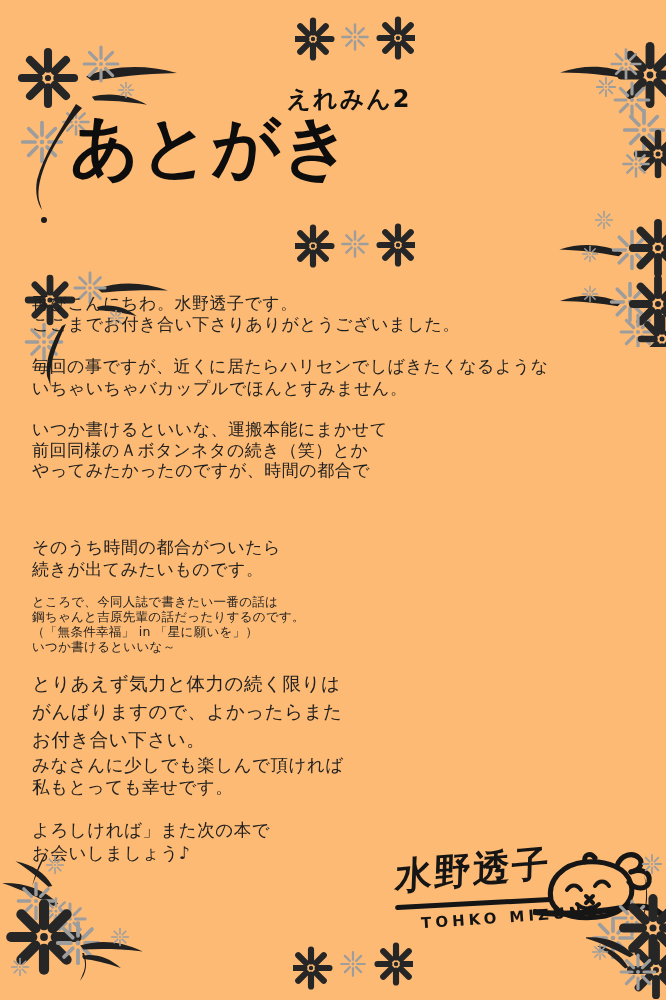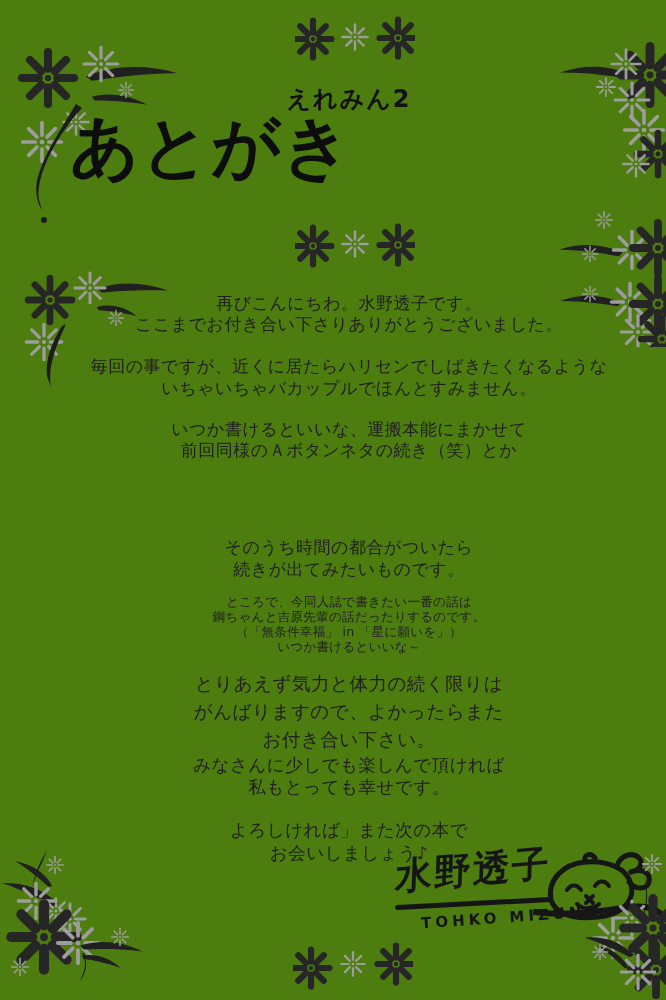--- a/index.html
+++ b/index.html
@@ -1,32 +1,32 @@
 <!DOCTYPE html>
 <html><head>
 <meta charset="utf-8">
 <style>
   html,body{margin:0;padding:0}
   body{
     width:666px;height:1000px;overflow:hidden;position:relative;
     background:#ffffff;color:#1f1f1f;
     font-family:"DejaVu Sans",sans-serif;
   }
-  .page{position:absolute;inset:0;background:#4d7c0f}
+  .page{position:absolute;inset:0;background:#fdba74}
   
   .furigana{
     position:absolute;top:83px;left:32px;right:0;text-align:center;
     font-size:24px;font-weight:bold;letter-spacing:2px;color:#111;
   }
   .heading{
     position:absolute;top:110px;left:70px;right:0;text-align:left;
     font-size:68px;font-weight:900;line-height:1.1;letter-spacing:1px;color:#0d0d0d;
   }
   
-  .para{position:absolute;left:32px;right:0;text-align:center;letter-spacing:.5px;white-space:nowrap}
+  .para{position:absolute;left:32px;right:0;text-align:left;letter-spacing:.5px;white-space:nowrap}
   .p-normal{font-size:17px;line-height:21px}
   .p1{top:293px;line-height:21px}
   .p2{top:355px;line-height:22px}
   .p3{top:419px;line-height:20.5px}
   .p4{top:536px;line-height:22px}
   .p5{top:594px;font-size:12.5px;line-height:15px;letter-spacing:.3px}
   .p6{top:670px;font-size:18.5px;line-height:28px}
   .p7{top:754px;font-size:17.5px;line-height:22px}
   .p8{top:819px;font-size:17.5px;line-height:23px}
   
@@ -137,20 +137,21 @@
     <div class="line">再びこんにちわ。水野透子です。</div>
     <div class="line">ここまでお付き合い下さりありがとうございました。</div>
   </div>
   <div class="para p-normal p2">
     <div class="line">毎回の事ですが、近くに居たらハリセンでしばきたくなるような</div>
     <div class="line">いちゃいちゃバカップルでほんとすみません。</div>
   </div>
   <div class="para p-normal p3">
     <div class="line">いつか書けるといいな、運搬本能にまかせて</div>
     <div class="line">前回同様のＡボタンネタの続き（笑）とか</div>
+    <div class="line">やってみたかったのですが、時間の都合で</div>
   </div>
   <div class="para p-normal p4">
     <div class="line">そのうち時間の都合がついたら</div>
     <div class="line">続きが出てみたいものです。</div>
   </div>
   <div class="para p5">
     <div class="line">ところで、今同人誌で書きたい一番の話は</div>
     <div class="line">鋼ちゃんと吉原先輩の話だったりするのです。</div>
     <div class="line">（「無条件幸福」 in 「星に願いを」）</div>
     <div class="line">いつか書けるといいな～</div>

